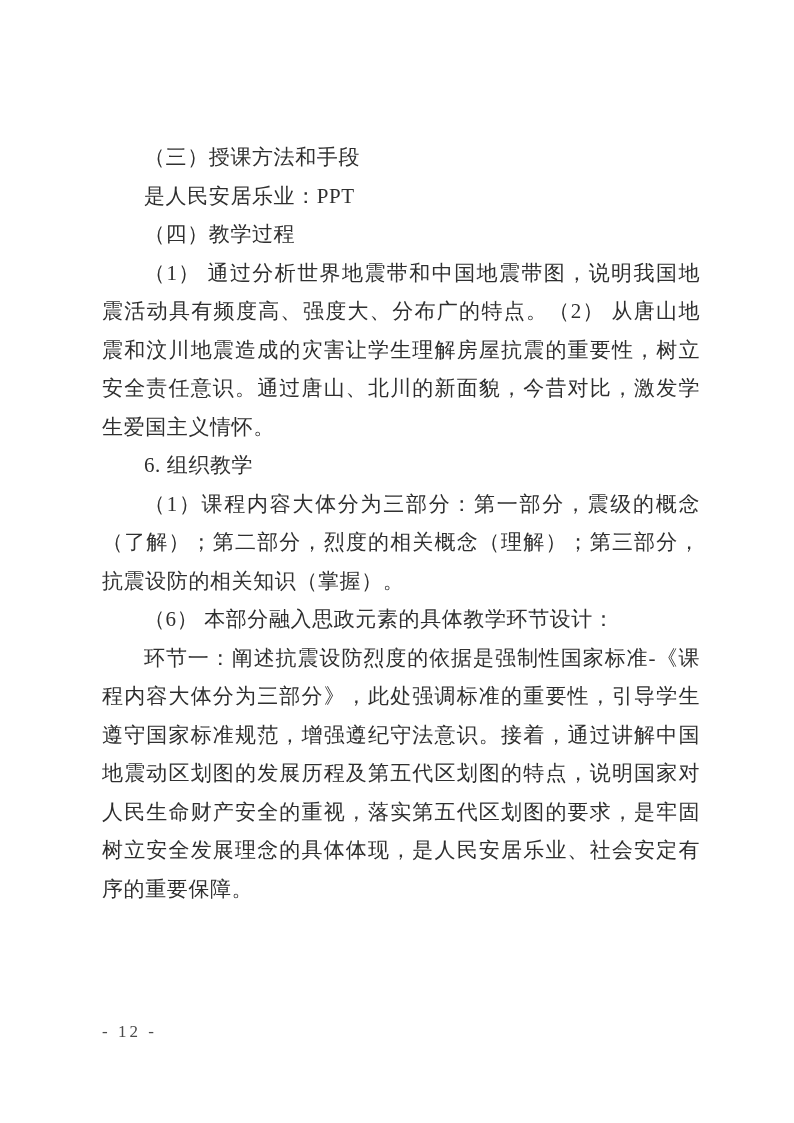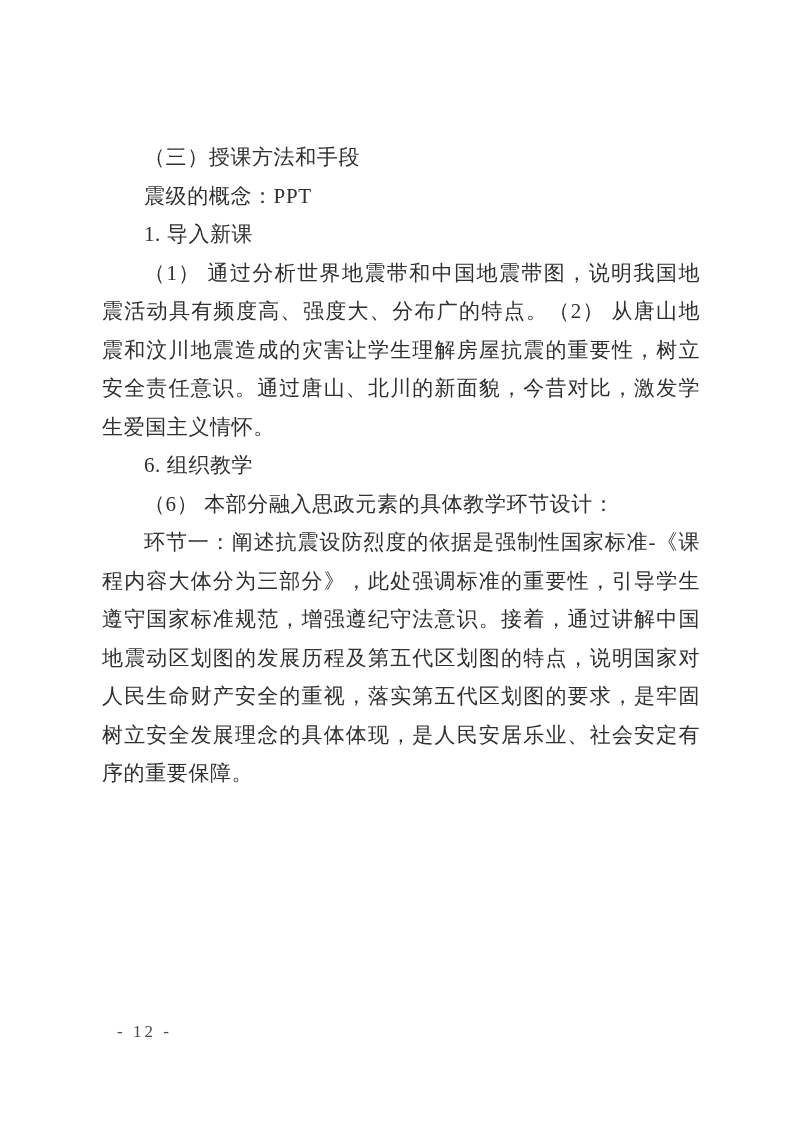--- a/index.html
+++ b/index.html
@@ -36,33 +36,33 @@
   }
 
   .page-footer {
     position: absolute;
     left: 102px;
     top: 1022px;
     font-size: 17px;
     letter-spacing: 3px;
     color: #4a4a4a;
     font-family: "Liberation Serif", "DejaVu Serif", serif;
-    margin-left: 15px;
   }
 </style>
 </head>
 <body>
 
 <div class="page">
 
   <main class="doc-body">
     <p>（三）授课方法和手段</p>
-    <p>震级的概念：PPT</p>
-    <p>1. 导入新课</p>
+    <p>是人民安居乐业：PPT</p>
+    <p>（四）教学过程</p>
     <p>（1） 通过分析世界地震带和中国地震带图，说明我国地震活动具有频度高、强度大、分布广的特点。（2） 从唐山地震和汶川地震造成的灾害让学生理解房屋抗震的重要性，树立安全责任意识。通过唐山、北川的新面貌，今昔对比，激发学生爱国主义情怀。</p>
     <p>6. 组织教学</p>
+    <p>（1）课程内容大体分为三部分：第一部分，震级的概念（了解）；第二部分，烈度的相关概念（理解）；第三部分，抗震设防的相关知识（掌握）。</p>
     <p>（6） 本部分融入思政元素的具体教学环节设计：</p>
     <p>环节一：阐述抗震设防烈度的依据是强制性国家标准-《课程内容大体分为三部分》，此处强调标准的重要性，引导学生遵守国家标准规范，增强遵纪守法意识。接着，通过讲解中国地震动区划图的发展历程及第五代区划图的特点，说明国家对人民生命财产安全的重视，落实第五代区划图的要求，是牢固树立安全发展理念的具体体现，是人民安居乐业、社会安定有序的重要保障。</p>
   </main>
 
   <div class="page-footer">- 12 -</div>
 
 </div>
 
 </body></html>

